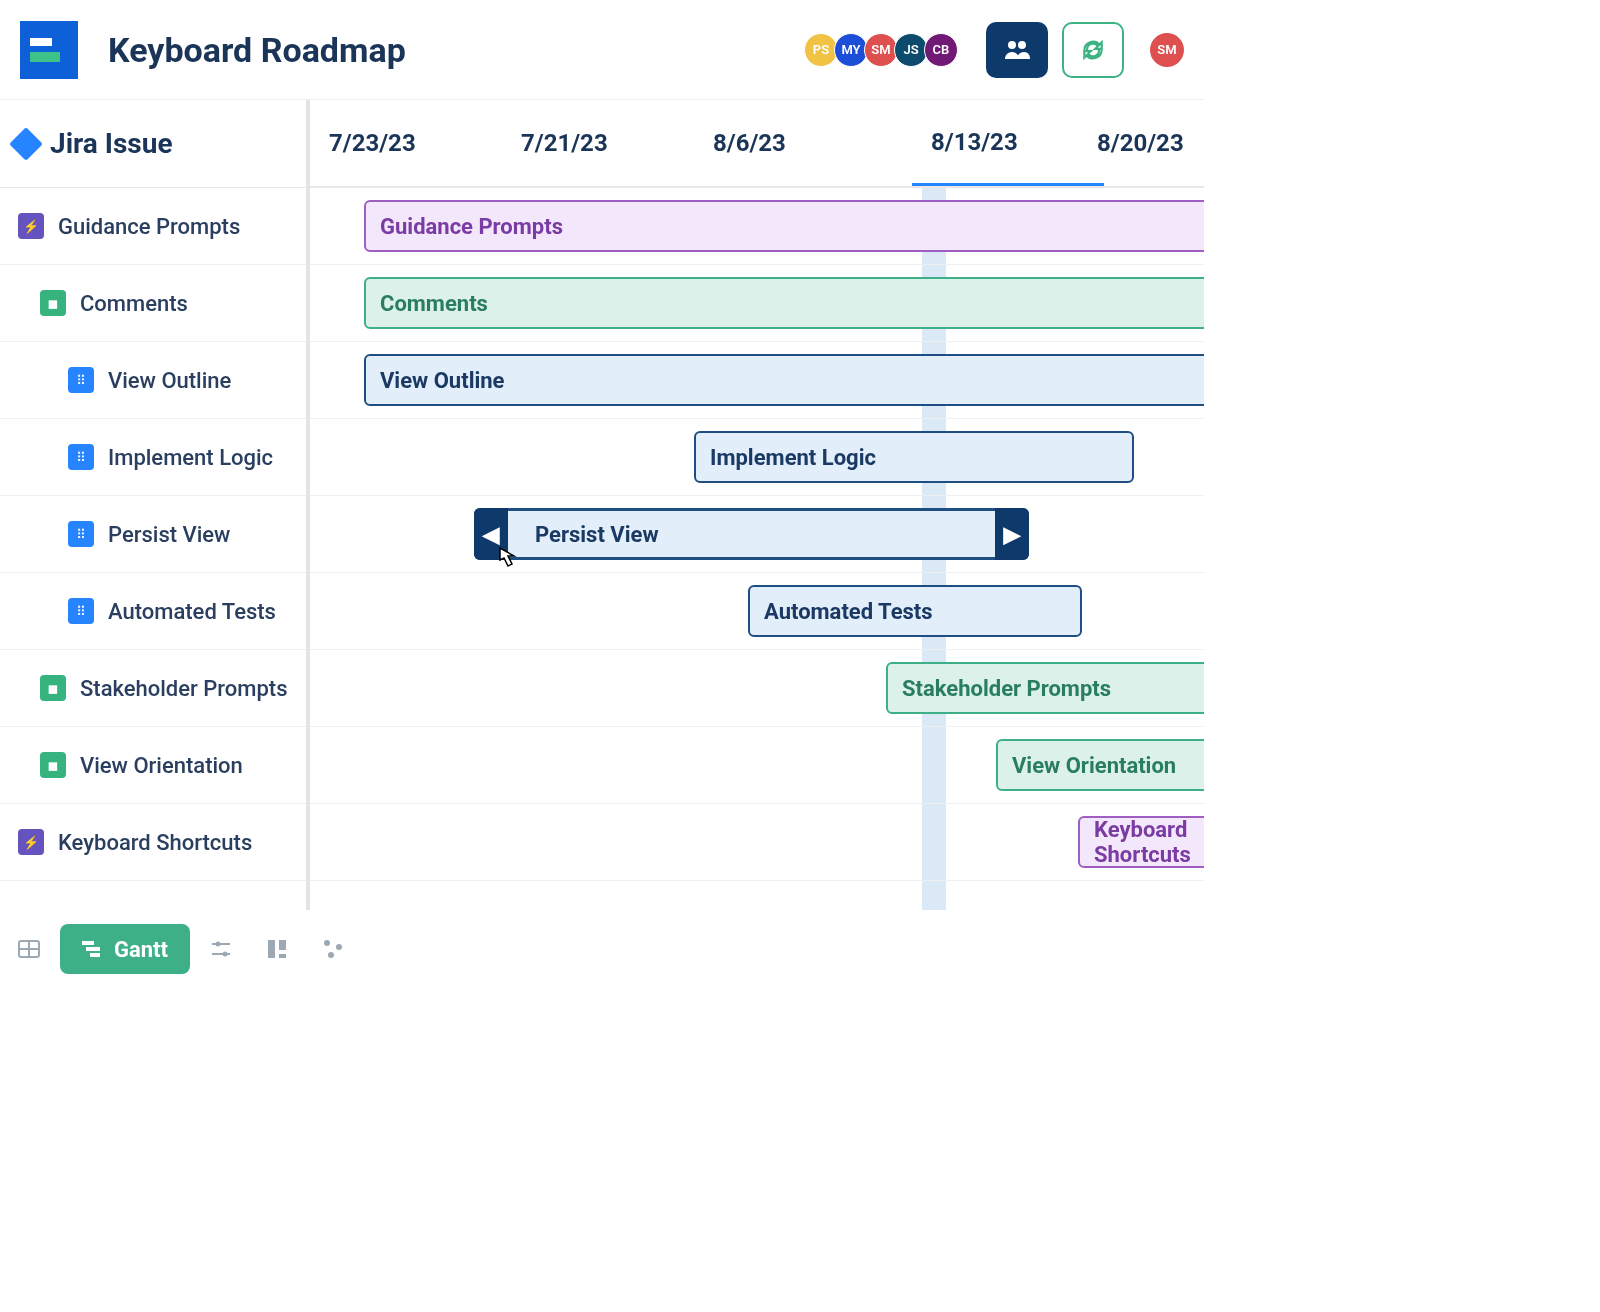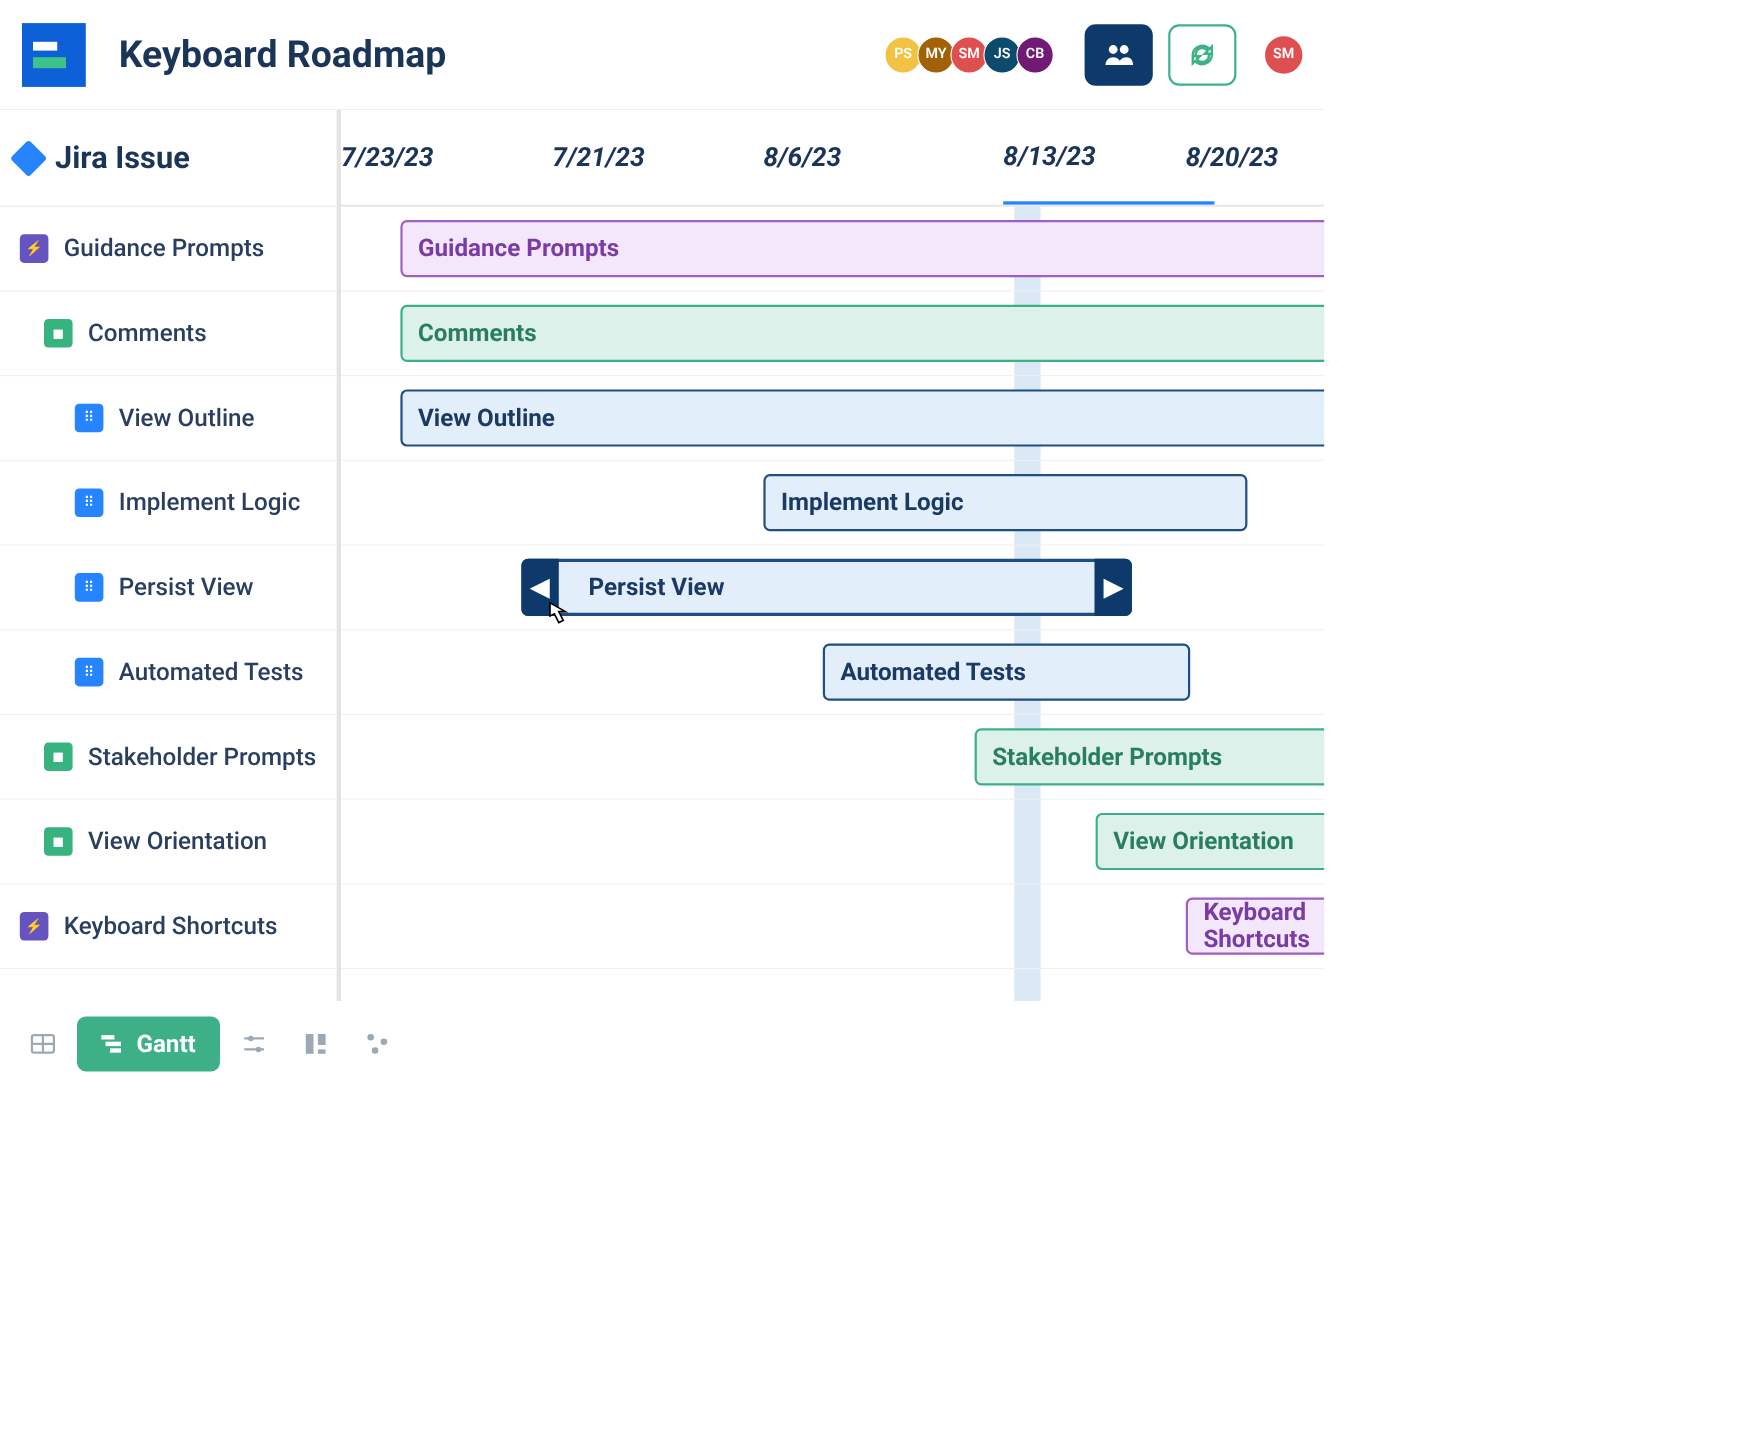--- a/index.html
+++ b/index.html
@@ -30,57 +30,57 @@
 .row{height:77px;display:flex;align-items:center;border-bottom:1px solid #f0f0f0;padding-left:18px;font-size:22px;font-weight:500;color:#2a3f5f;}
 .row.ind1{padding-left:40px;}
 .row.ind2{padding-left:68px;}
 .ic{width:26px;height:26px;border-radius:4px;margin-right:14px;flex:none;display:flex;align-items:center;justify-content:center;}
 .ic.purple{background:#6554c0;color:#fff;}
 .ic.green{background:#36b37e;color:#fff;}
 .ic.blue{background:#2684ff;color:#fff;}
 
 
 .time-head{height:88px;border-bottom:2px solid #e8e8e8;position:relative;}
-.time-cell{position:absolute;top:0;height:100%;display:flex;align-items:center;padding-left:0;font-size:24px;font-weight:700;color:#1a3558;font-style:italic;}
+.time-cell{position:absolute;top:0;height:100%;display:flex;align-items:center;padding-left:19px;font-size:24px;font-weight:700;color:#1a3558;}
 .time-cell.cur{border-bottom:3px solid #2684ff;}
 
 
 .lanes{position:absolute;top:88px;left:0;right:0;bottom:0;}
 .lane{height:77px;border-bottom:1px solid #f0f0f0;position:relative;}
 .today-line{position:absolute;top:0;bottom:0;width:24px;background:#bdd6ef;opacity:0.55;z-index:0;}
 .bar{position:absolute;height:52px;top:12px;border-radius:6px;border:2px solid;display:flex;align-items:center;padding-left:14px;font-size:22px;font-weight:700;z-index:1;}
 .bar.purple{background:#f3e7fb;border-color:#a05ec2;color:#7a3ba3;}
 .bar.teal{background:#ddf1eb;border-color:#3db088;color:#297d60;}
 .bar.blue{background:#e3eefb;border-color:#1f4f82;color:#1a3963;}
 .bar.sel{border-width:3px;}
 .bar .handle{position:absolute;top:-3px;bottom:-3px;width:34px;background:#0e3a6b;display:flex;align-items:center;justify-content:center;color:#fff;}
 .bar .handle.left{left:-3px;border-radius:6px 0 0 6px;}
 .bar .handle.right{right:-3px;border-radius:0 6px 6px 0;}
 .drag-cursor{position:absolute;z-index:5;width:36px;height:36px;pointer-events:none;}
 
 
-.footer{position:absolute;bottom:0;left:0;right:0;height:78px;display:flex;align-items:center;padding-left:14px;background:#fff;}
+.footer{position:absolute;bottom:0;left:0;right:0;height:78px;display:flex;align-items:center;padding-left:4px;background:#fff;}
 .ft-btn{width:50px;height:50px;display:flex;align-items:center;justify-content:center;color:#9ca9b5;margin-right:6px;border-radius:8px;}
 .ft-gantt{height:50px;padding:0 22px;background:#3db088;color:#fff;border-radius:8px;display:flex;align-items:center;font-size:22px;font-weight:700;margin-right:6px;}
 </style>
 </head>
 <body>
 
 <div class="app">
 
   <div class="header">
     <div class="doc-icon">
       <div class="line1"></div>
         <div class="line2"></div>
     </div>
     <div class="title">Keyboard Roadmap</div>
     <div class="hd-right">
       <div class="av-stack" id="av-stack">
           <div class="av" style="background: rgb(241, 194, 68);">PS</div>
-          <div class="av" style="background: #a16207;">MY</div>
+          <div class="av" style="background: #1d4ed8;">MY</div>
           <div class="av" style="background: rgb(222, 80, 80);">SM</div>
           <div class="av" style="background: #0c4a6e;">JS</div>
           <div class="av" style="background: #701a75;">CB</div>
         </div>
       <div class="btn-sq btn-users">
         <svg width="26" height="22" viewBox="0 0 26 22">
           <circle cx="8" cy="6" r="4" fill="#fff"></circle>
             <circle cx="18" cy="6" r="4" fill="#fff"></circle>
           <path d="M1 20c0-4 3-7 7-7s7 3 7 7" fill="#fff"></path>
             <path d="M13 20c0-4 3-7 7-7s6 3 6 7" fill="#fff"></path>

